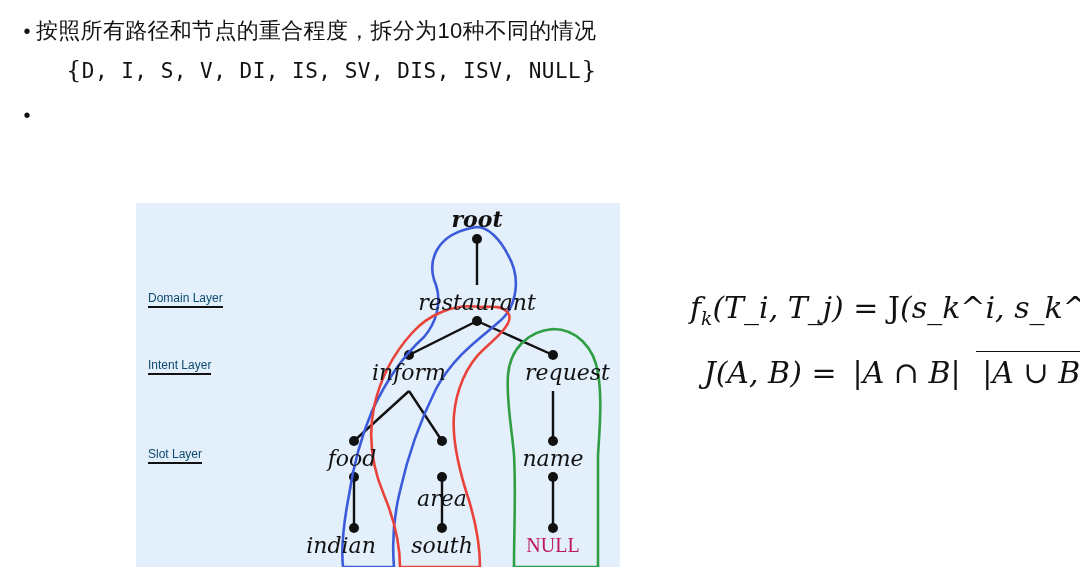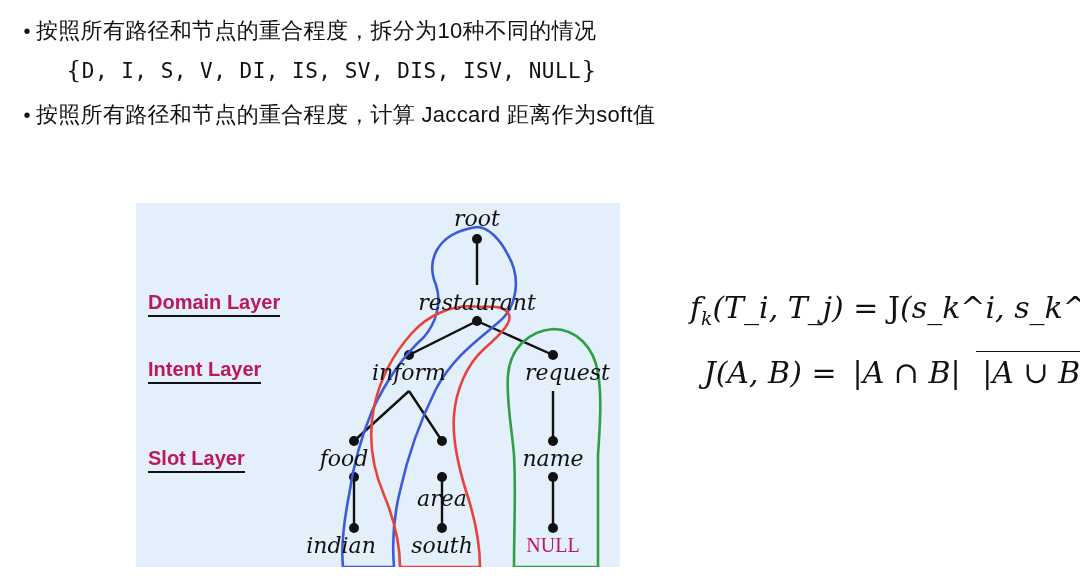--- a/index.html
+++ b/index.html
@@ -65,23 +65,23 @@
     top: 203px;
     width: 484px;
     height: 364px;
     background: #e3effa;
     overflow: hidden;
   }
   .layer-label {
     position: absolute;
     left: 12px;
     font-family: "Liberation Sans", sans-serif;
-    font-size: 20px;
-    font-weight: bold;
-    color: #be185d;
+    font-size: 12px;
+    font-weight: normal;
+    color: #0c4a6e;
     border-bottom: 2px solid #111;
     padding-bottom: 1px;
     white-space: nowrap;
   }
   .node {
     position: absolute;
     font-family: "DejaVu Serif", "Liberation Serif", serif;
     font-style: italic;
     font-size: 22px;
     color: #111;
@@ -150,21 +150,20 @@
       <div class="bullet-dot">•</div>
       <div class="bullet-text">按照所有路径和节点的重合程度，拆分为10种不同的情况</div>
     </div>
 
     <div class="set-line">
       <span class="set-brace">{</span><span>D, I, S, V, DI, IS, SV, DIS, ISV, NULL</span><span class="set-brace">}</span>
     </div>
 
     <div class="bullet-row">
       <div class="bullet-dot">•</div>
-      <div class="bullet-text">按照所有路径和节点的重合程度，计算 Jaccard 距离作为soft值</div>
     </div>
   </div>
 
   <div class="figure">
 
     <svg class="fig-svg" viewBox="0 0 484 364">
 
       <g stroke="#111" stroke-width="2.4" fill="none">
         <line x1="341" y1="36" x2="341" y2="82"></line>
         <line x1="341" y1="118" x2="273" y2="152"></line>
@@ -210,25 +209,25 @@
       <path d="M417 126 C 392 128, 374 146, 372 172 C 370 198, 376 226, 378 252
                C 380 288, 378 326, 378 364
                L 462 364 C 462 326, 462 288, 462 252
                C 464 222, 466 194, 462 170 C 458 144, 440 126, 417 126 Z" fill="none" stroke="#2f9e44" stroke-width="2.6"></path>
     </svg>
 
     <div class="layer-label" style="top:88px;">Domain Layer</div>
     <div class="layer-label" style="top:155px;">Intent Layer</div>
     <div class="layer-label" style="top:244px;">Slot Layer</div>
 
-    <div class="node" style="left:341px; top:3px;">root</div>
+    <div class="node" style="left:341px; top:3px;font-weight:bold;">root</div>
     <div class="node" style="left:341px; top:87px;">restaurant</div>
     <div class="node" style="left:273px; top:157px;">inform</div>
     <div class="node" style="left:417px; top:157px;padding-left:29px;">request</div>
-    <div class="node" style="left:208px; top:243px;">food</div>
+    <div class="node" style="left:216px; top:243px;">food</div>
     <div class="node" style="left:306px; top:243px;margin-top:40px;">area</div>
     <div class="node" style="left:417px; top:243px;">name</div>
     <div class="node" style="left:205px; top:330px;">indian</div>
     <div class="node" style="left:306px; top:330px;">south</div>
     <div class="node null" style="left:417px; top:331px;">NULL</div>
   </div>
 
   <div class="formulas">
 
     <div class="formula-1">

